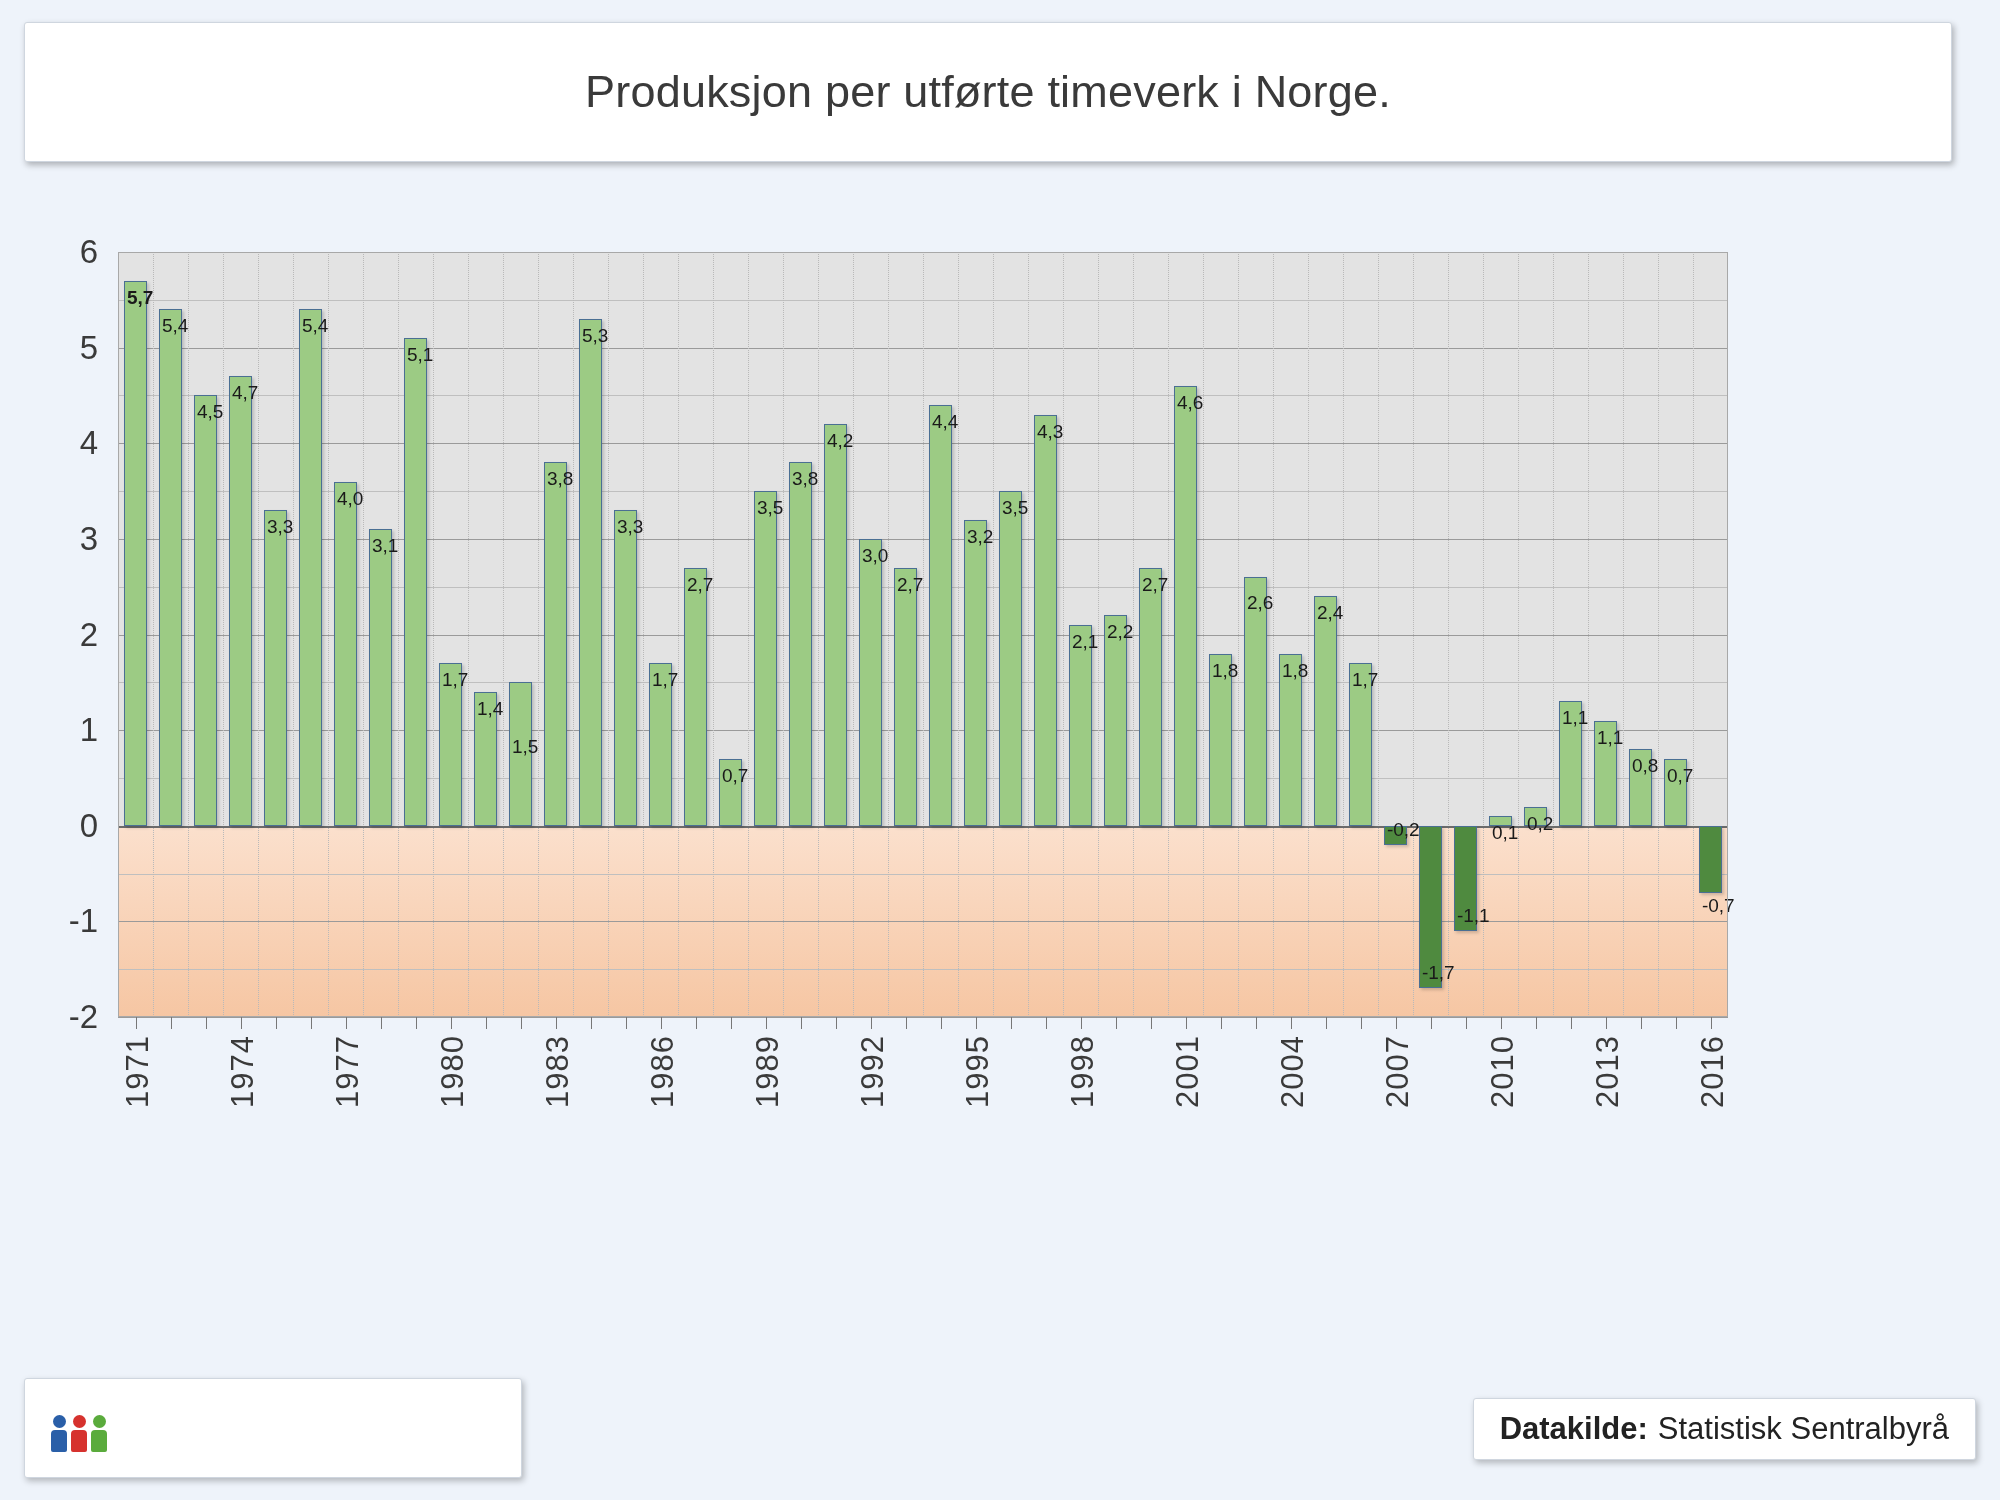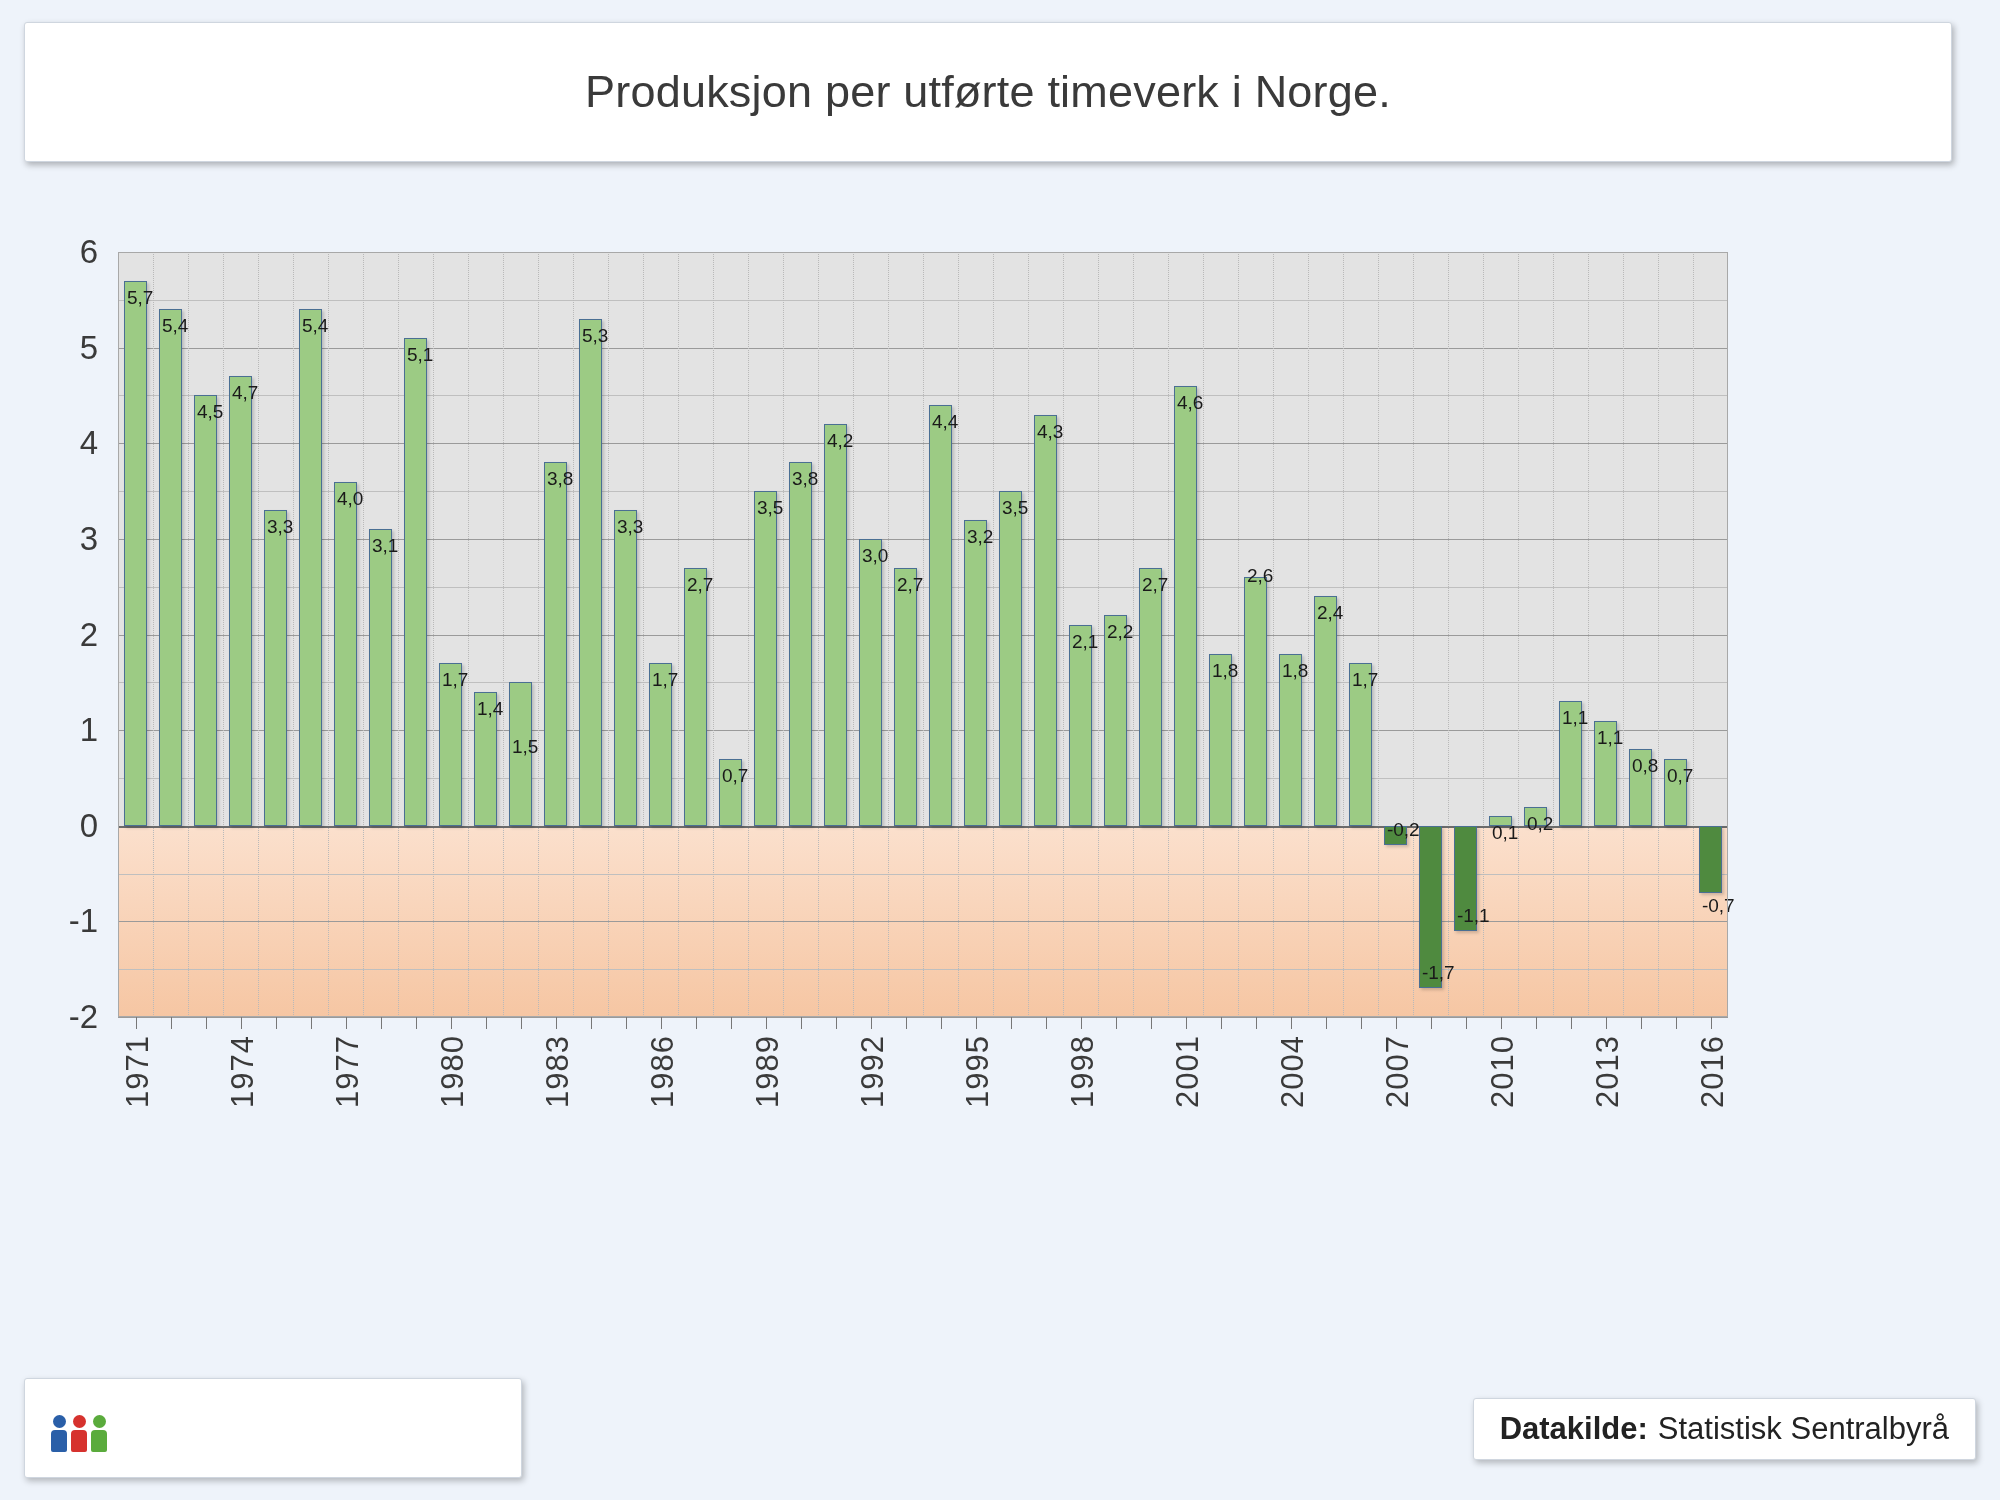--- a/index.html
+++ b/index.html
@@ -235,21 +235,21 @@
         <div class="vline" style="left: 1400px;"></div>
         <div class="vline" style="left: 1435px;"></div>
         <div class="vline" style="left: 1470px;"></div>
         <div class="vline" style="left: 1505px;"></div>
         <div class="vline" style="left: 1540px;"></div>
         <div class="vline" style="left: 1575px;"></div>
         <div class="zeroline" style="top: 573.75px;"></div>
       </div>
     <div id="bars">
         <div class="bar pos" style="left: 5.95px; top: 28.6875px; width: 23.1px; height: 545.062px;"></div>
-        <div class="bar-label" style="left: 8.95px; top: 34.6875px;">5,7</div>
+        <div class="bar-label" style="left: 8.95px; top: 34.6875px; font-weight: bold;">5,7</div>
         <div class="bar pos" style="left: 40.95px; top: 57.375px; width: 23.1px; height: 516.375px;"></div>
         <div class="bar-label" style="left: 43.95px; top: 63.375px;">5,4</div>
         <div class="bar pos" style="left: 75.95px; top: 143.438px; width: 23.1px; height: 430.312px;"></div>
         <div class="bar-label" style="left: 78.95px; top: 149.438px;">4,5</div>
         <div class="bar pos" style="left: 110.95px; top: 124.312px; width: 23.1px; height: 449.438px;"></div>
         <div class="bar-label" style="left: 113.95px; top: 130.312px;">4,7</div>
         <div class="bar pos" style="left: 145.95px; top: 258.188px; width: 23.1px; height: 315.562px;"></div>
         <div class="bar-label" style="left: 148.95px; top: 264.188px;">3,3</div>
         <div class="bar pos" style="left: 180.95px; top: 57.375px; width: 23.1px; height: 516.375px;"></div>
         <div class="bar-label" style="left: 183.95px; top: 63.375px;">5,4</div>
@@ -299,21 +299,21 @@
         <div class="bar-label" style="left: 953.95px; top: 378.938px;">2,1</div>
         <div class="bar pos" style="left: 985.95px; top: 363.375px; width: 23.1px; height: 210.375px;"></div>
         <div class="bar-label" style="left: 988.95px; top: 369.375px;">2,2</div>
         <div class="bar pos" style="left: 1020.95px; top: 315.562px; width: 23.1px; height: 258.188px;"></div>
         <div class="bar-label" style="left: 1023.95px; top: 321.562px;">2,7</div>
         <div class="bar pos" style="left: 1055.95px; top: 133.875px; width: 23.1px; height: 439.875px;"></div>
         <div class="bar-label" style="left: 1058.95px; top: 139.875px;">4,6</div>
         <div class="bar pos" style="left: 1090.95px; top: 401.625px; width: 23.1px; height: 172.125px;"></div>
         <div class="bar-label" style="left: 1093.95px; top: 407.625px;">1,8</div>
         <div class="bar pos" style="left: 1125.95px; top: 325.125px; width: 23.1px; height: 248.625px;"></div>
-        <div class="bar-label" style="left: 1128.95px; top: 313px;">2,6</div>
+        <div class="bar-label" style="left: 1128.95px; top: 340px;">2,6</div>
         <div class="bar pos" style="left: 1160.95px; top: 401.625px; width: 23.1px; height: 172.125px;"></div>
         <div class="bar-label" style="left: 1163.95px; top: 407.625px;">1,8</div>
         <div class="bar pos" style="left: 1195.95px; top: 344.25px; width: 23.1px; height: 229.5px;"></div>
         <div class="bar-label" style="left: 1198.95px; top: 350.25px;">2,4</div>
         <div class="bar pos" style="left: 1230.95px; top: 411.188px; width: 23.1px; height: 162.562px;"></div>
         <div class="bar-label" style="left: 1233.95px; top: 417.188px;">1,7</div>
         <div class="bar neg" style="left: 1265.95px; top: 573.75px; width: 23.1px; height: 19.125px;"></div>
         <div class="bar-label" style="left: 1268.95px; top: 566.875px;">-0,2</div>
         <div class="bar neg" style="left: 1300.95px; top: 573.75px; width: 23.1px; height: 162.562px;"></div>
         <div class="bar-label" style="left: 1303.95px; top: 710.312px;">-1,7</div>

